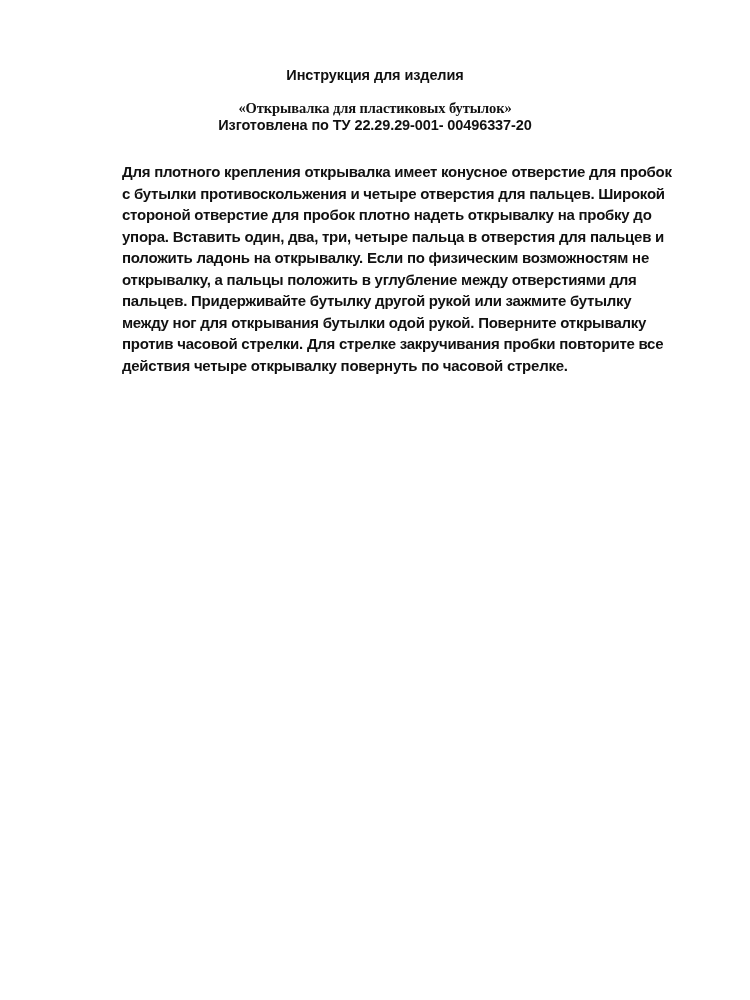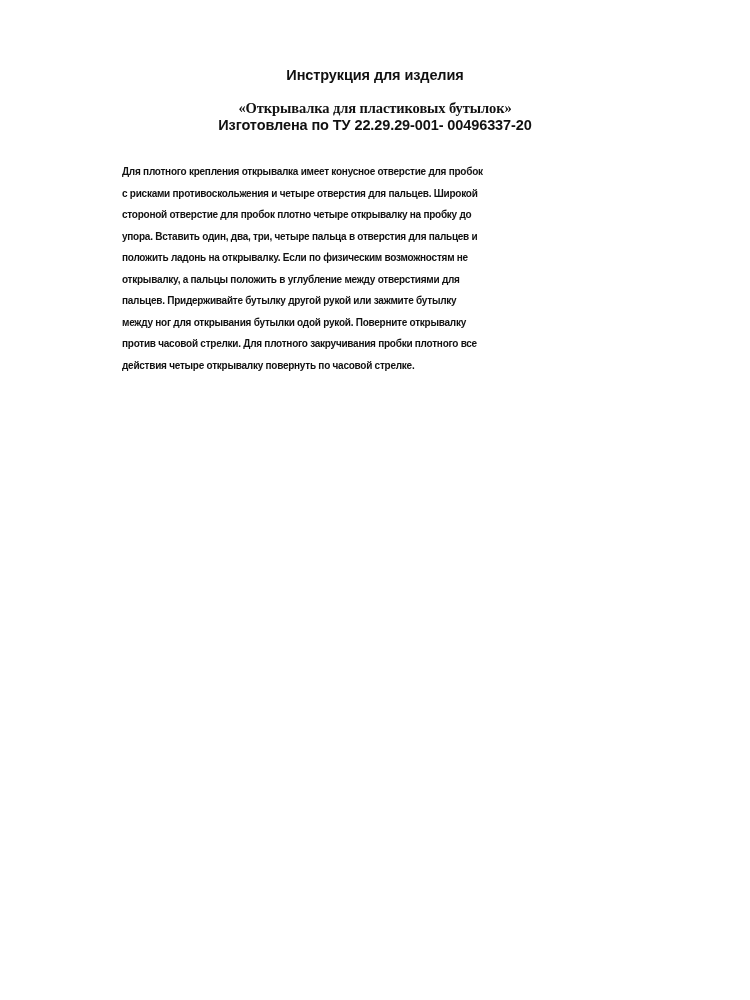--- a/index.html
+++ b/index.html
@@ -34,42 +34,42 @@
       white-space: nowrap;
     }
     .body-block {
       position: absolute;
       left: 122px;
       width: 600px;
     }
     .body-line {
       display: block;
       font-weight: bold;
-      font-size: 10px;
+      font-size: 15px;
       line-height: 21.5px;
       white-space: nowrap;
       letter-spacing: -0.25px;
     }
   </style>
 </head>
 <body>
 
 <div class="page">
 
   <div class="title-line" style="top:67px;">Инструкция для изделия</div>
   <div class="title-line" style="top:100px;font-family:Liberation Serif, serif;">«Открывалка для пластиковых бутылок»</div>
   <div class="title-line" style="top:117px;">Изготовлена по ТУ 22.29.29-001- 00496337-20</div>
 
   <div class="body-block" style="top:161px;">
     <span class="body-line">Для плотного крепления открывалка имеет конусное отверстие для пробок</span>
-    <span class="body-line">с рисками противоскольжения и четыре отверстия для пальцев. Широкой</span>
-    <span class="body-line">стороной отверстие для пробок плотно четыре открывалку на пробку до</span>
+    <span class="body-line">с бутылки противоскольжения и четыре отверстия для пальцев. Широкой</span>
+    <span class="body-line">стороной отверстие для пробок плотно надеть открывалку на пробку до</span>
     <span class="body-line">упора. Вставить один, два, три, четыре пальца в отверстия для пальцев и</span>
     <span class="body-line">положить ладонь на открывалку. Если по физическим возможностям не</span>
     <span class="body-line">открывалку, а пальцы положить в углубление между отверстиями для</span>
     <span class="body-line">пальцев. Придерживайте бутылку другой рукой или зажмите бутылку</span>
     <span class="body-line">между ног для открывания бутылки одой рукой. Поверните открывалку</span>
-    <span class="body-line">против часовой стрелки. Для плотного закручивания пробки плотного все</span>
+    <span class="body-line">против часовой стрелки. Для стрелке закручивания пробки повторите все</span>
     <span class="body-line">действия четыре открывалку повернуть по часовой стрелке.</span>
   </div>
 
 
 </div>
 
 </body></html>

